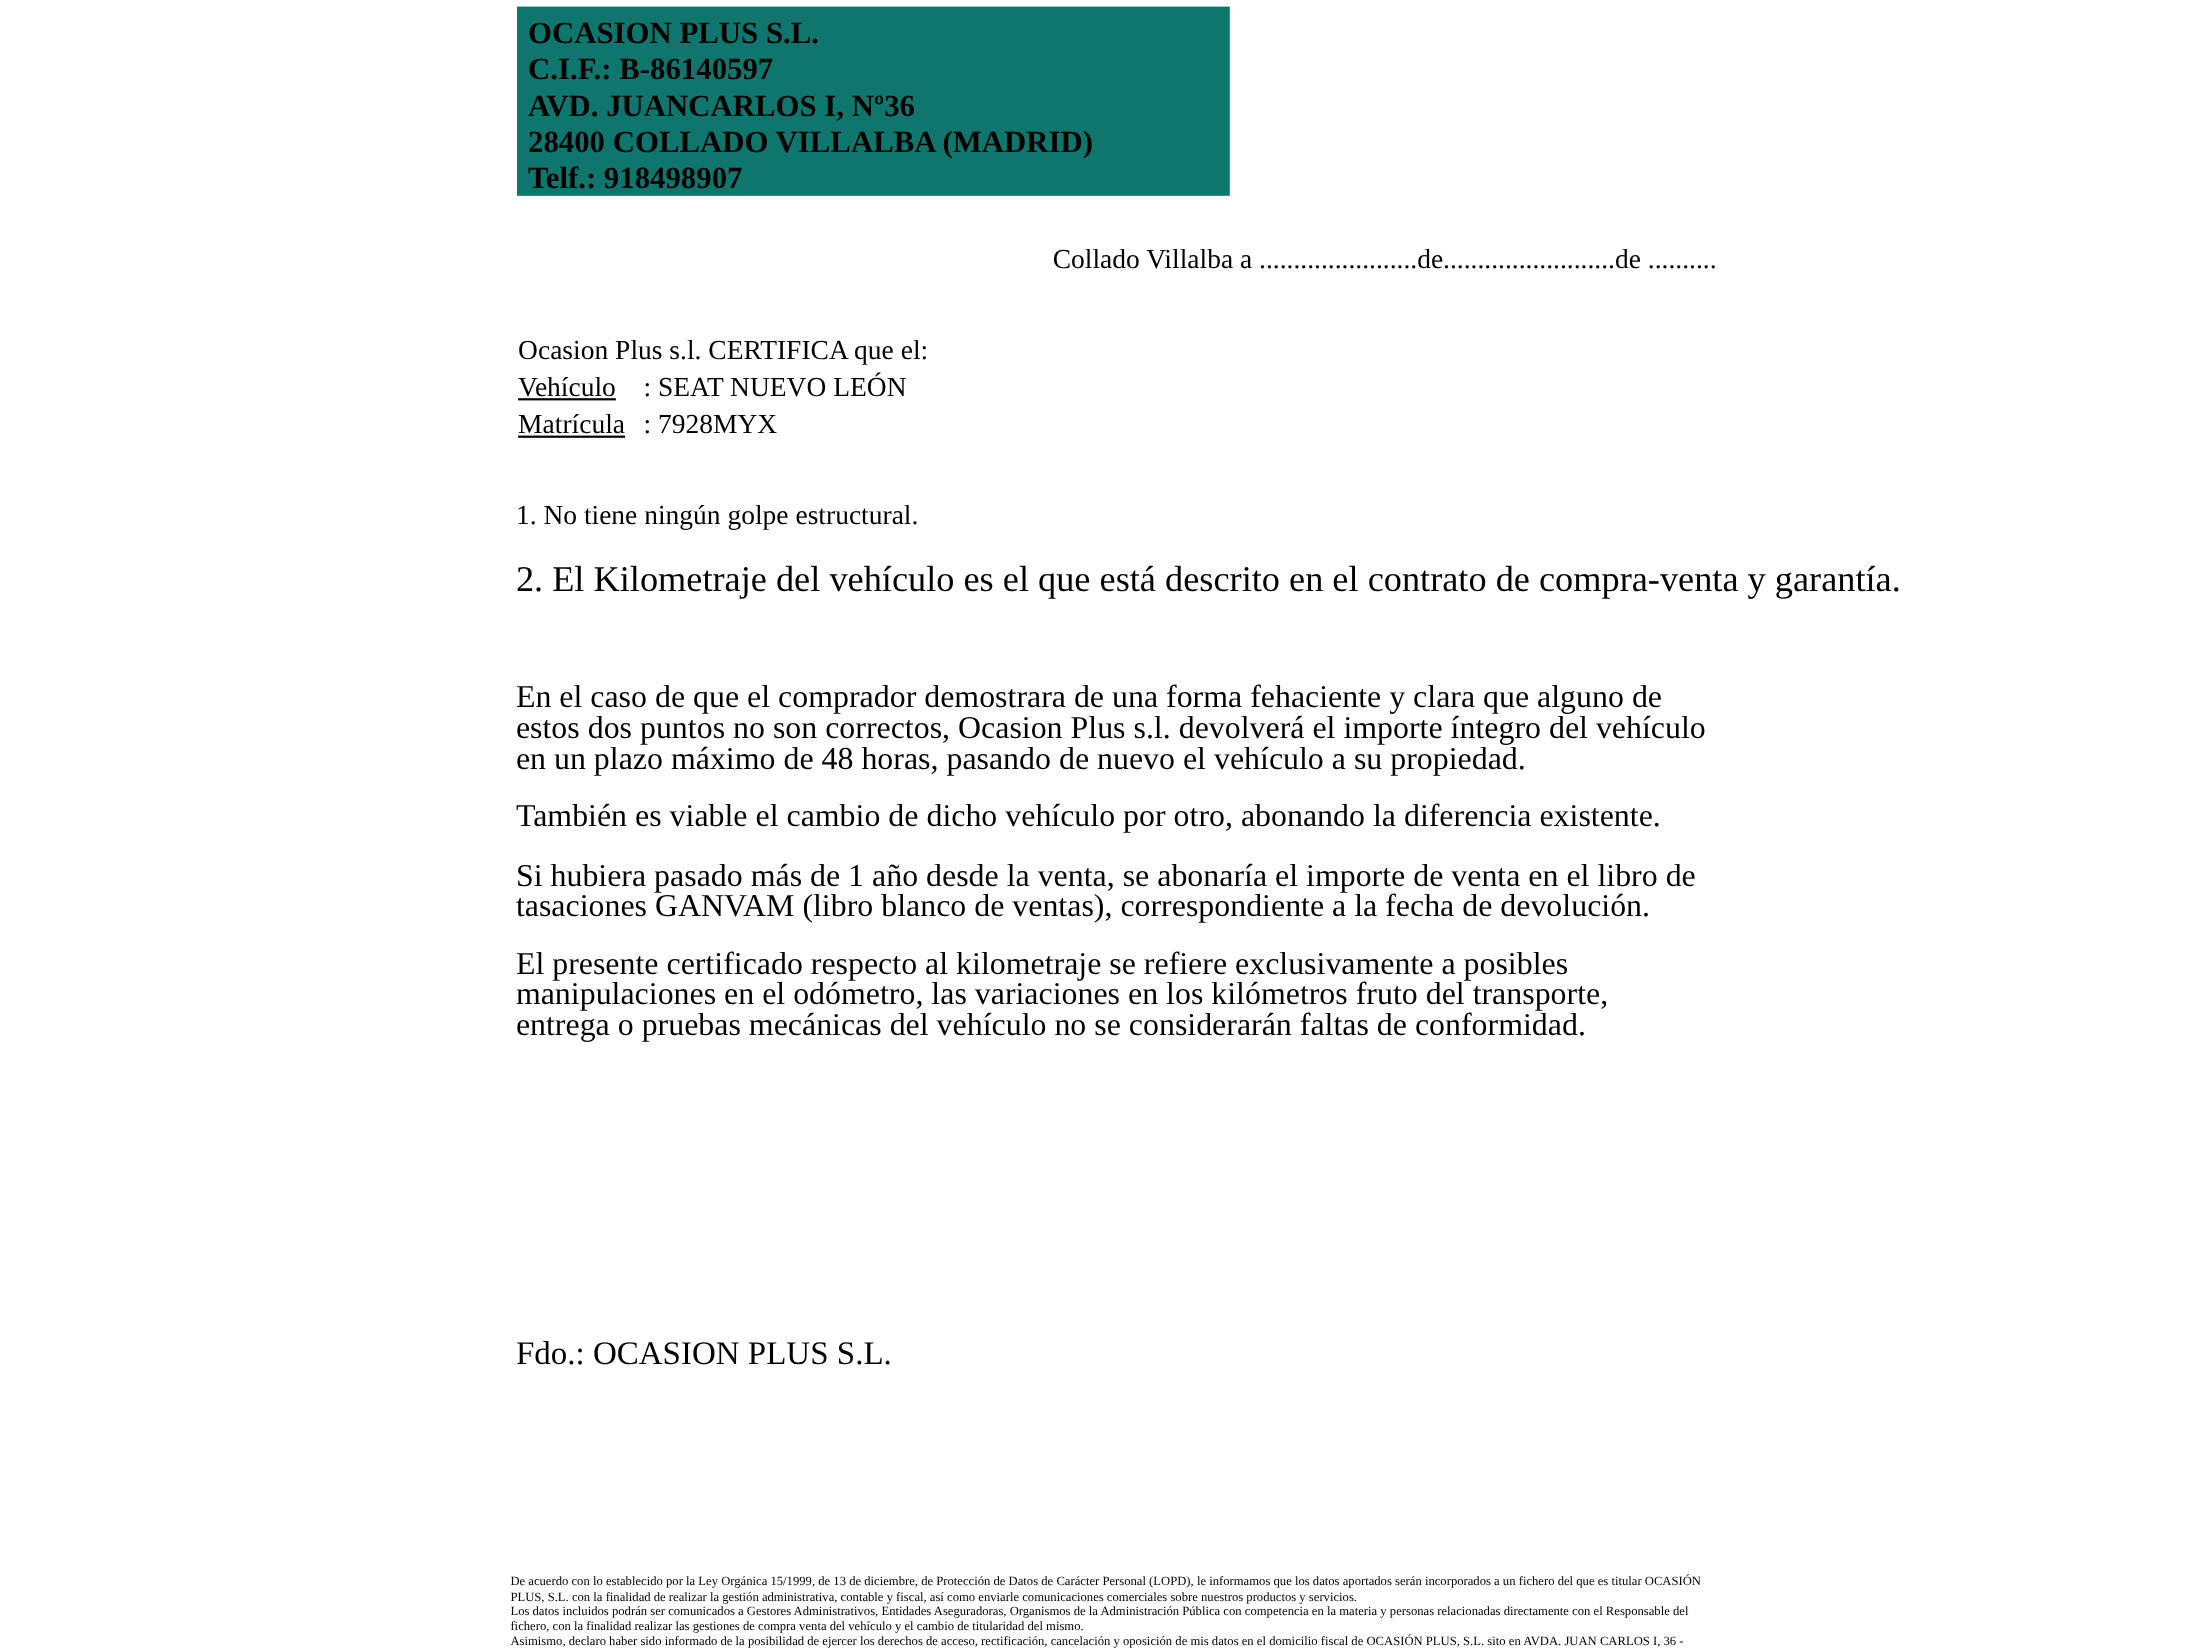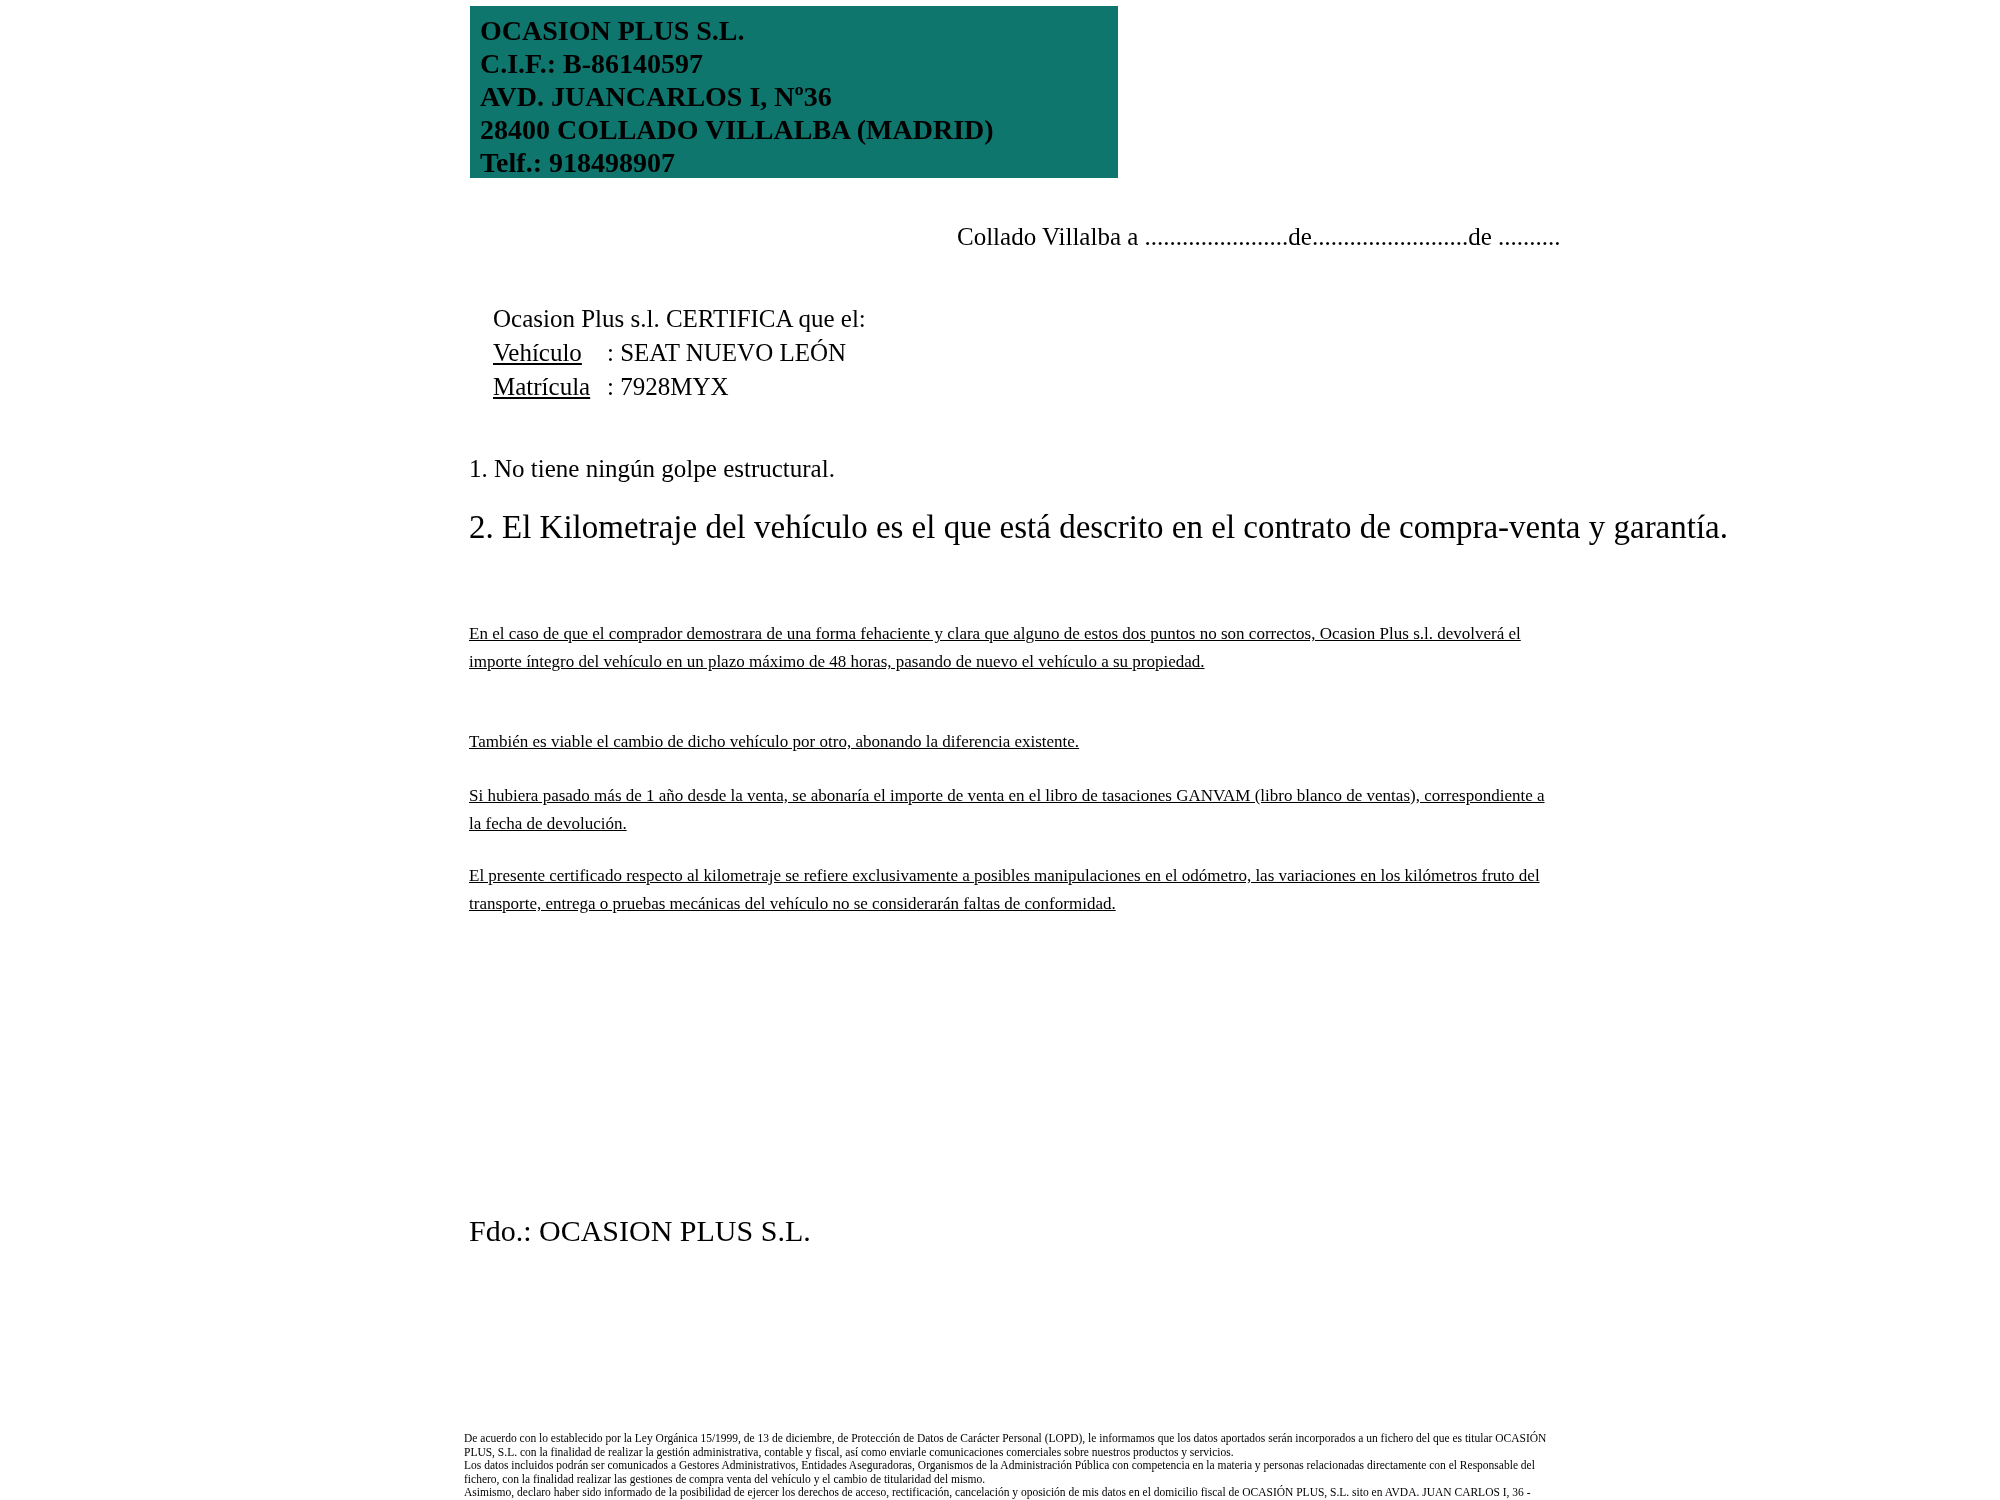--- a/index.html
+++ b/index.html
@@ -41,40 +41,38 @@
     font-size: 25px;
     white-space: nowrap;
   }
 
   
   #cert-block {
     left: 471px;
     top: 302px;
     font-size: 25px;
     line-height: 34px;
-    margin-left: 22px;
   }
   .field-row { display: flex; }
   .field-label {
     display: inline-block;
     width: 114px;
     text-decoration: underline;
   }
 
   
   #point-1 { left: 469px; top: 455px; font-size: 25px; }
   #point-2 { left: 469px; top: 509px; font-size: 33px; }
 
   
   .para {
     left: 469px;
     width: 1085px;
-    font-size: 17px;
+    font-size: 29px;
     line-height: 28px;
-    text-decoration: underline;
   }
   #para-1 { top: 620px; }
   #para-2 { top: 728px; }
   #para-3 { top: 782px; }
   #para-4 { top: 862px; }
 
   
   #signature { left: 469px; top: 1214px; font-size: 30px; }
 
   

